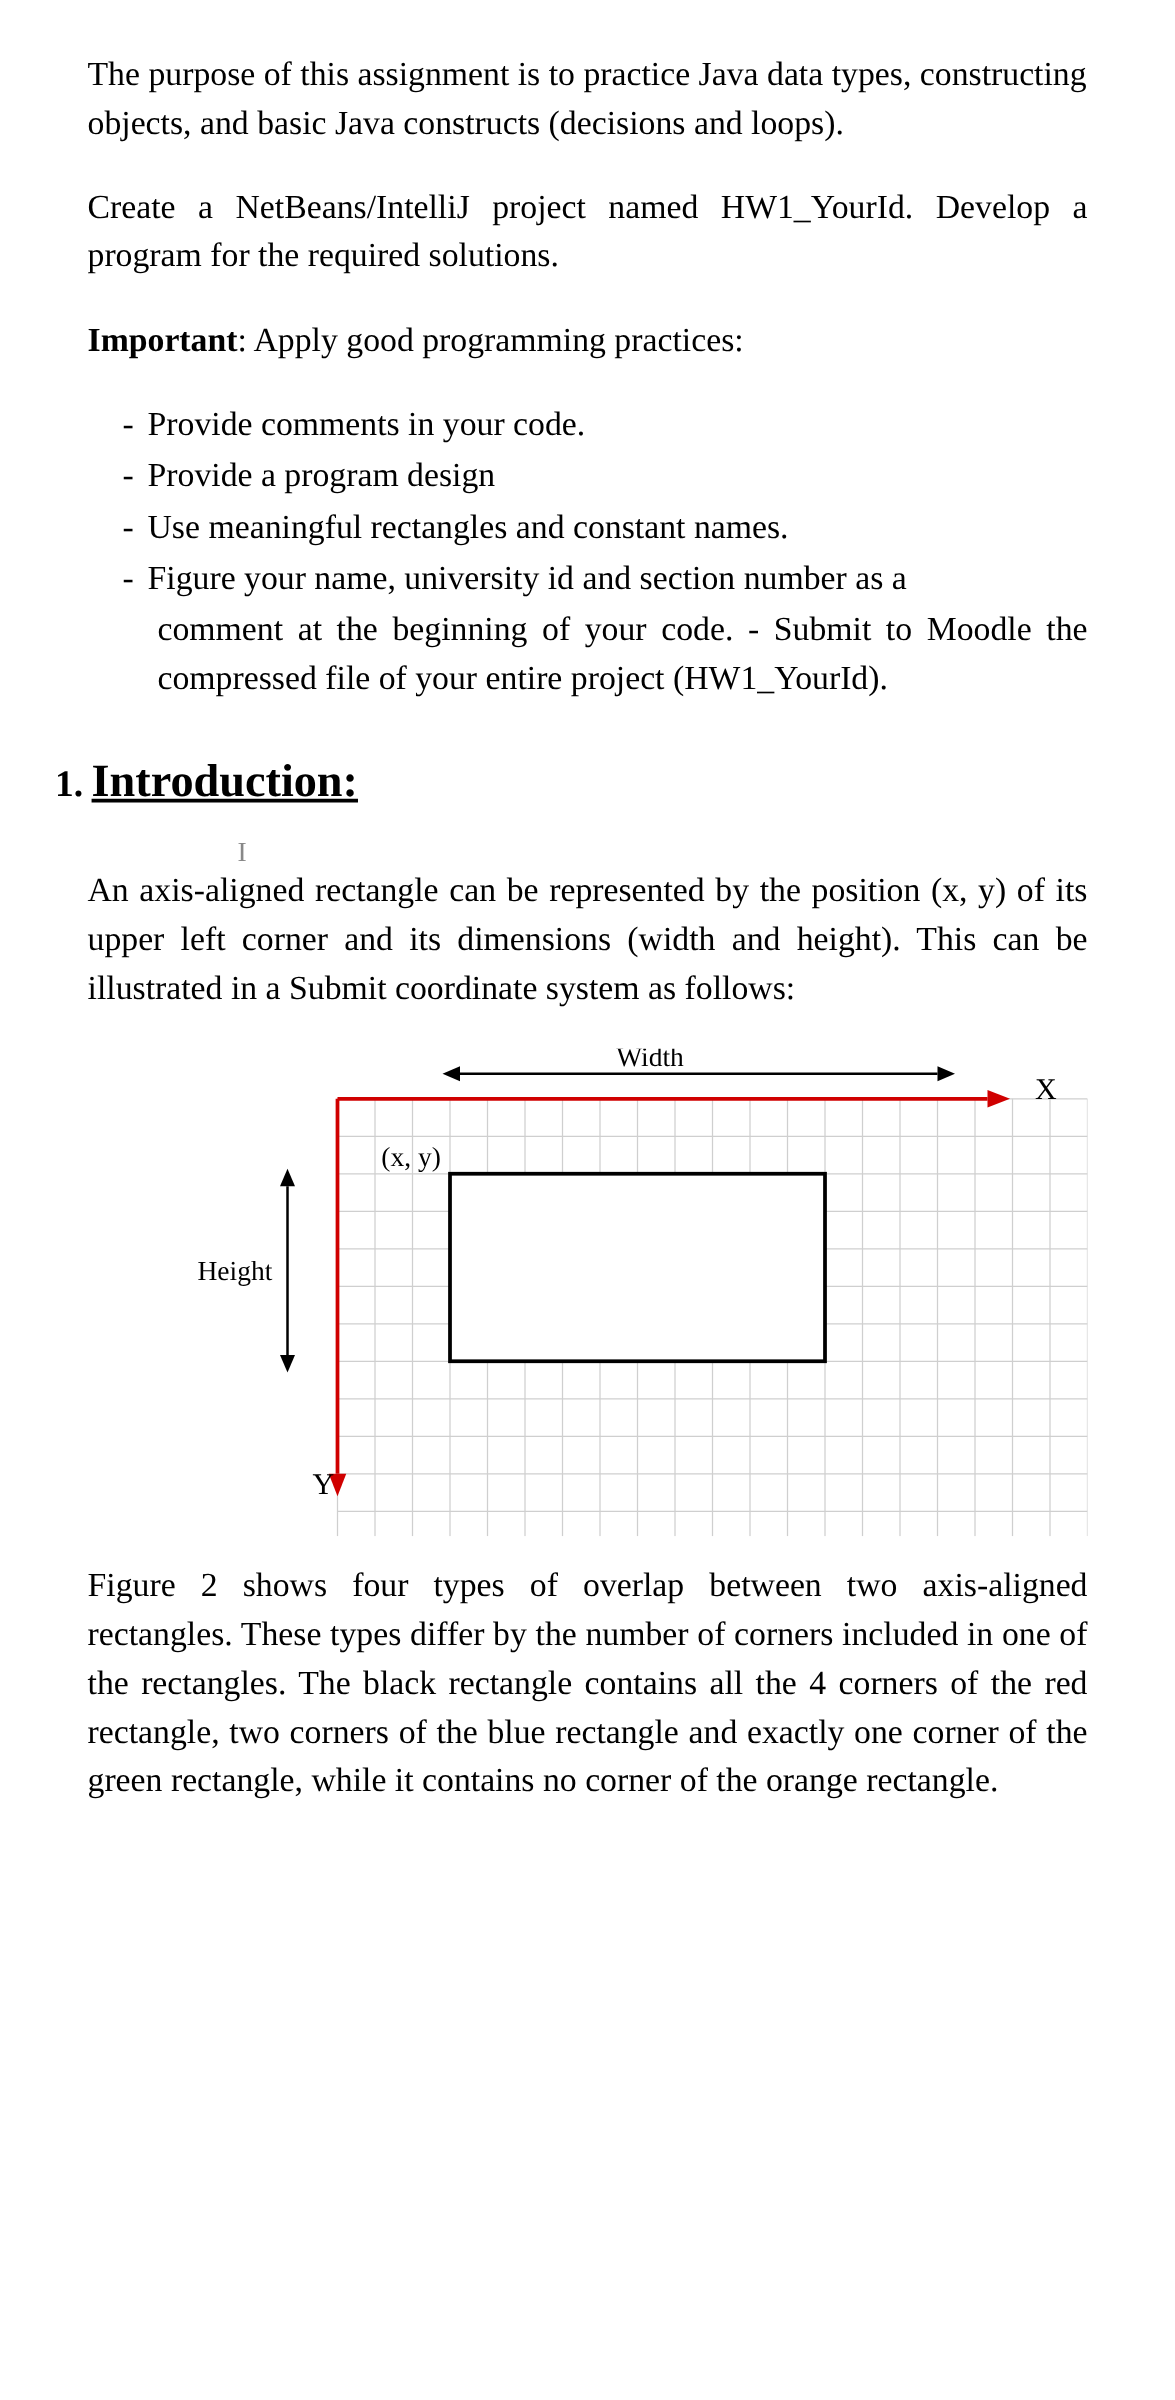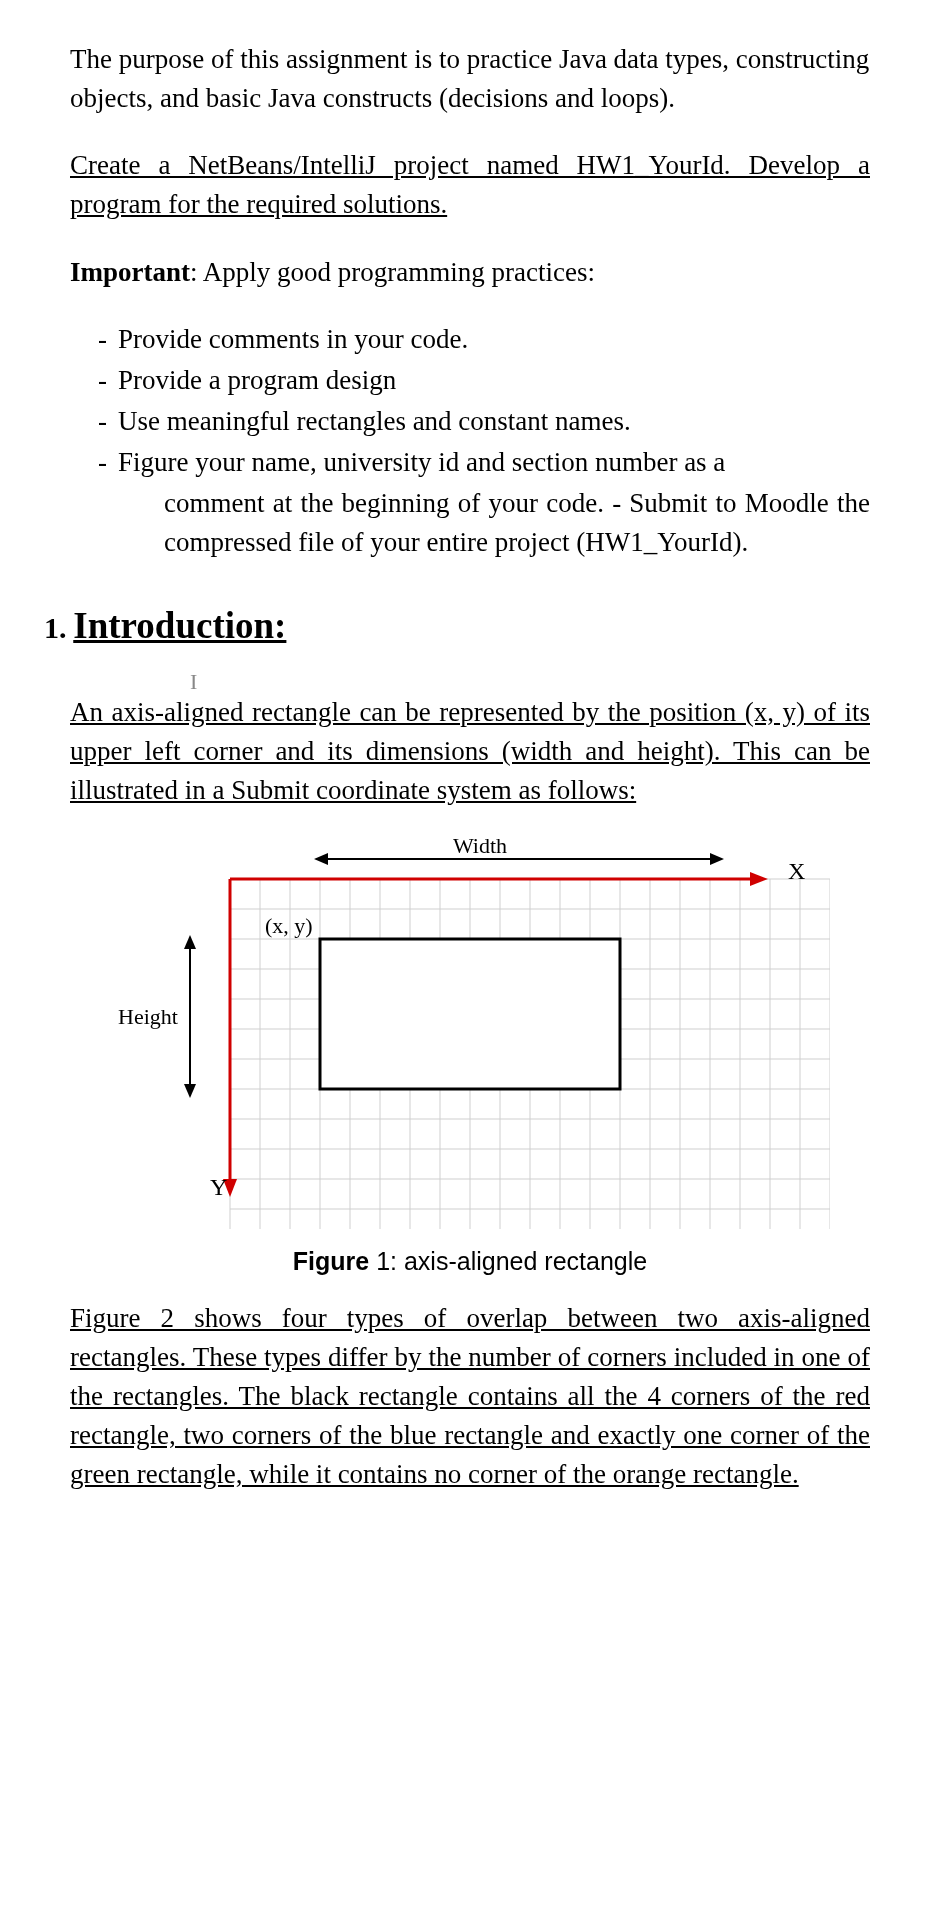--- a/index.html
+++ b/index.html
@@ -6,32 +6,32 @@
   body {
     background: #ffffff;
     font-family: "Times New Roman", Times, serif;
     color: #000000;
     width: 940px;
     padding: 40px 70px 50px 70px;
     font-size: 27px;
     line-height: 1.45;
   }
   .para { margin-bottom: 28px; }
-  .justify { text-align: justify; text-decoration: underline; }
+  .justify { text-align: justify; }
   .bold { font-weight: bold; }
   .list { margin: 0 0 28px 28px; }
   .list-item { display: flex; margin-bottom: 2px; }
   .list-dash { width: 20px; flex-shrink: 0; }
   .list-text { flex: 1; text-align: justify; }
-  .nested-list { margin-left: 66px; }
+  .nested-list { margin-left: 28px; }
   .heading-row { margin: 36px 0 24px -26px; }
   .heading-num { font-weight: bold; font-size: 30px; }
   .heading-title { font-weight: bold; font-size: 37px; text-decoration: underline; }
   .cursor-mark { display:block; text-align:left; margin-left: 120px; color:#888; font-family: serif; font-size:22px; line-height:0.5; margin-bottom:6px;}
-  .figure-wrap { margin: 18px 0 20px 0; display:flex; flex-direction:column; align-items:center; }
+  .figure-wrap { margin: 18px 0 20px 0; display:flex; flex-direction:column; align-items:flex-end; }
   .figure-caption { font-family: Verdana, Geneva, sans-serif; font-size: 25px; margin-top: 14px; }
   .figure-caption .fb { font-weight: bold; }
   svg { display:block; }
 </style>
 </head>
 <body>
 
 <p class="para">The purpose of this assignment is to practice Java data types, constructing objects, and basic Java constructs (decisions and loops).</p>
 
 <p class="para justify">Create a NetBeans/IntelliJ project named HW1_YourId. Develop a program for the required solutions.</p>
@@ -126,18 +126,15 @@
     <line x1="80" y1="110" x2="80" y2="245" stroke="#000000" stroke-width="2"></line>
     <polygon points="74,110 86,110 80,96" fill="#000000"></polygon>
     <polygon points="74,245 86,245 80,259" fill="#000000"></polygon>
 
     <text x="370" y="14" text-anchor="middle" font-family="Times New Roman" font-size="22" fill="#000">Width</text>
     <text x="678" y="40" font-family="Times New Roman" font-size="24" fill="#000">X</text>
     <text x="100" y="356" font-family="Times New Roman" font-size="24" fill="#000">Y</text>
     <text x="155" y="94" font-family="Times New Roman" font-size="22" fill="#000">(x, y)</text>
     <text x="8" y="185" font-family="Times New Roman" font-size="22" fill="#000">Height</text>
   </svg>
-  <div class="figure-caption">
-    <span class="fb">Figure</span><span> 1: axis-aligned rectangle</span>
-  </div>
 </div>
 
 <p class="para justify" style="margin-bottom:0;">Figure 2 shows four types of overlap between two axis-aligned rectangles. These types differ by the number of corners included in one of the rectangles. The black rectangle contains all the 4 corners of the red rectangle, two corners of the blue rectangle and exactly one corner of the green rectangle, while it contains no corner of the orange rectangle.</p>
 
 </body></html>

